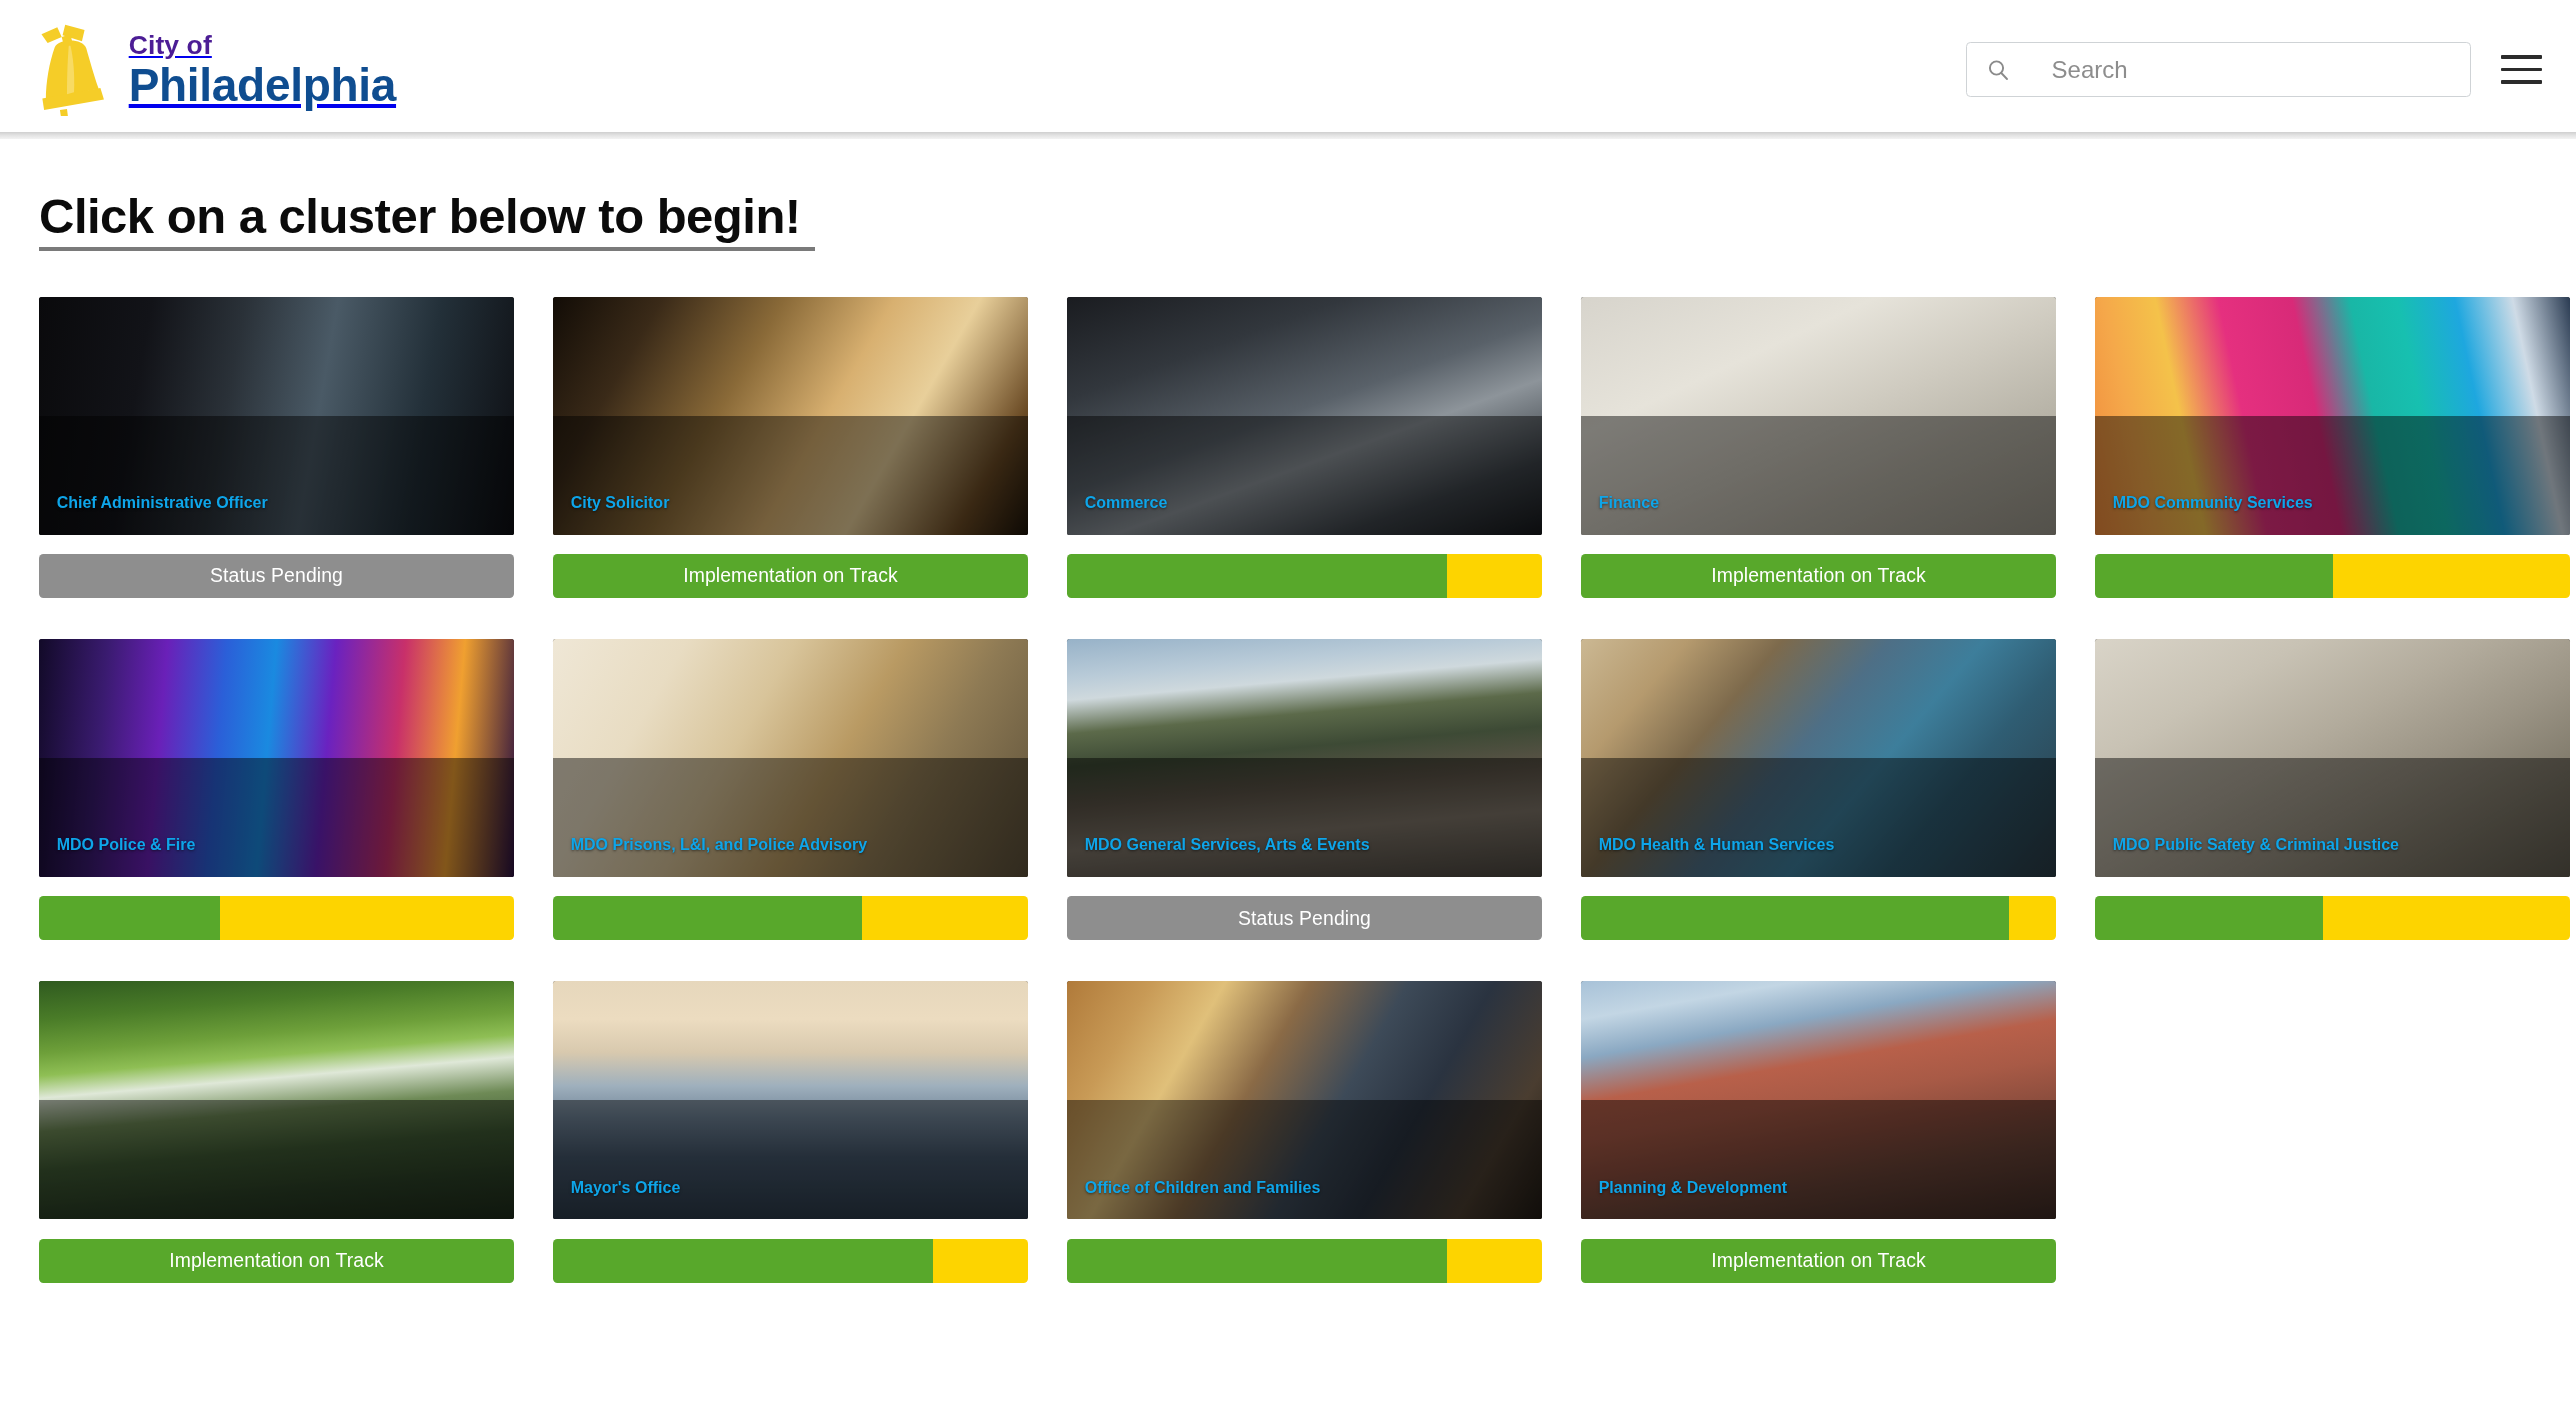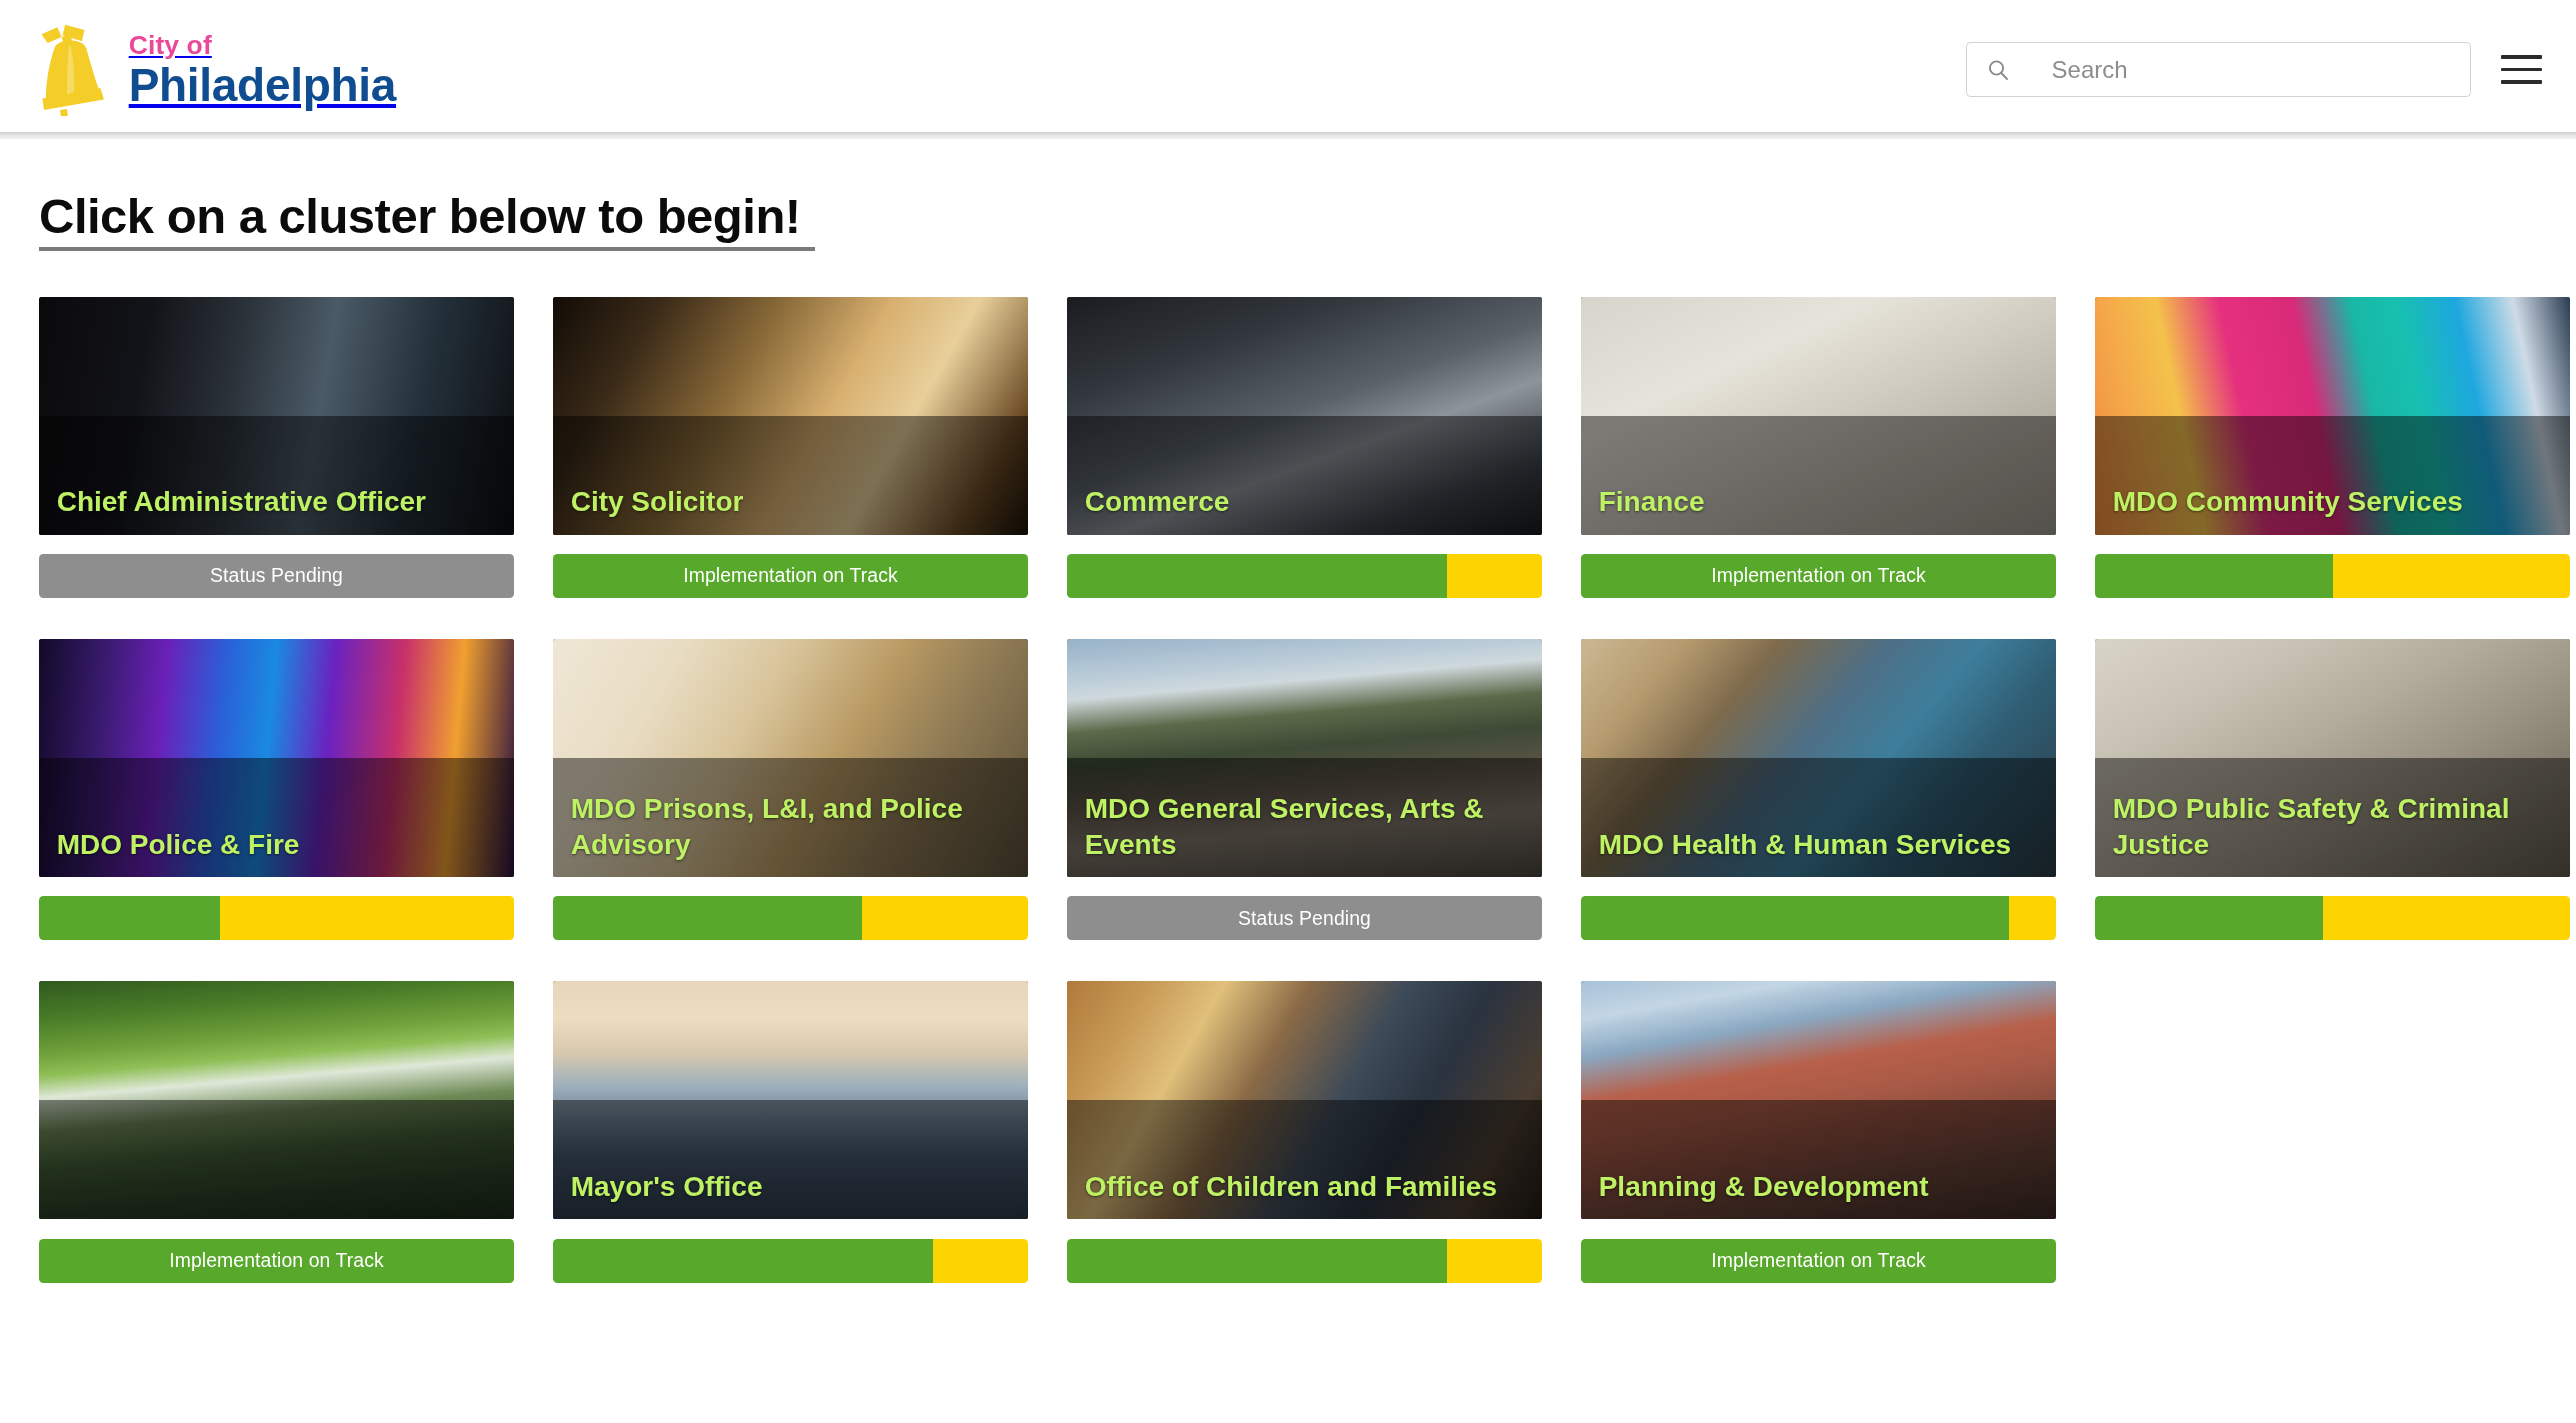--- a/index.html
+++ b/index.html
@@ -31,21 +31,21 @@
   .brand { display: flex; align-items: center; gap: 17.7px; }
   .bell-logo { width: 81px; height: 95px; display: block; }
   .brand-text {
     display: flex; flex-direction: column;
     justify-content: center;
     line-height: 1;
   }
   .brand-city {
     font-size: 26.5px;
     font-weight: 600;
-    color: #ec4899;
+    color: #4c1d95;
     letter-spacing: 0.1px;
     margin-bottom: 3.5px;
   }
   .brand-philly {
     font-size: 46px;
     font-weight: 700;
     color: #0f4d90;
     letter-spacing: -0.3px;
   }
   .header-right {
@@ -128,23 +128,23 @@
   .card-art { position: absolute; inset: 0; }
   .card-scrim {
     position: absolute;
     left: 0; right: 0; bottom: 0;
     height: 50%;
     background: rgba(0,0,0,0.46);
   }
   .card-title {
     position: absolute;
     left: 17.7px; right: 14px;
-    bottom: 14px;
-    color: #bef264;
-    font-size: 28px;
+    bottom: 21px;
+    color: #0ea5e9;
+    font-size: 16px;
     font-weight: 700;
     line-height: 1.29;
     text-shadow: 0 0.9px 2.6px rgba(0,0,0,.55);
   }
   .status-bar {
     margin-top: 19.4px;
     height: 44px;
     border-radius: 4.4px;
     overflow: hidden;
     display: flex;

